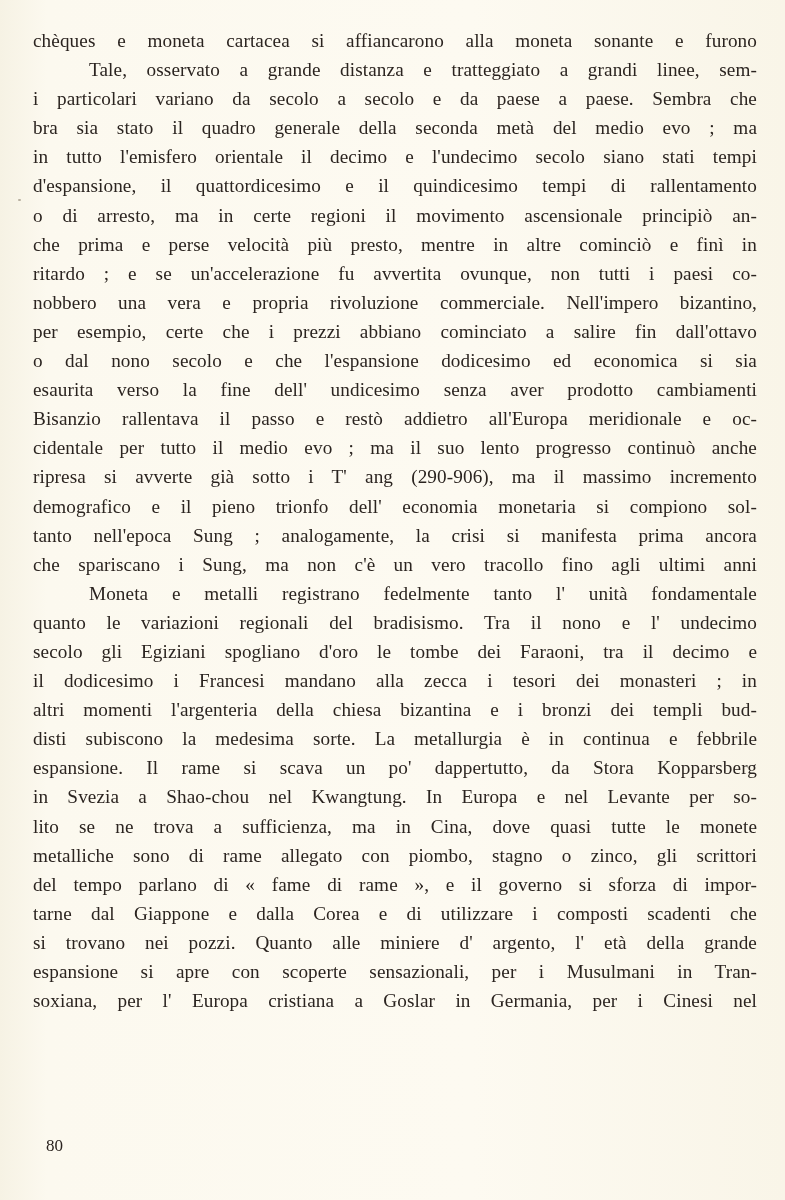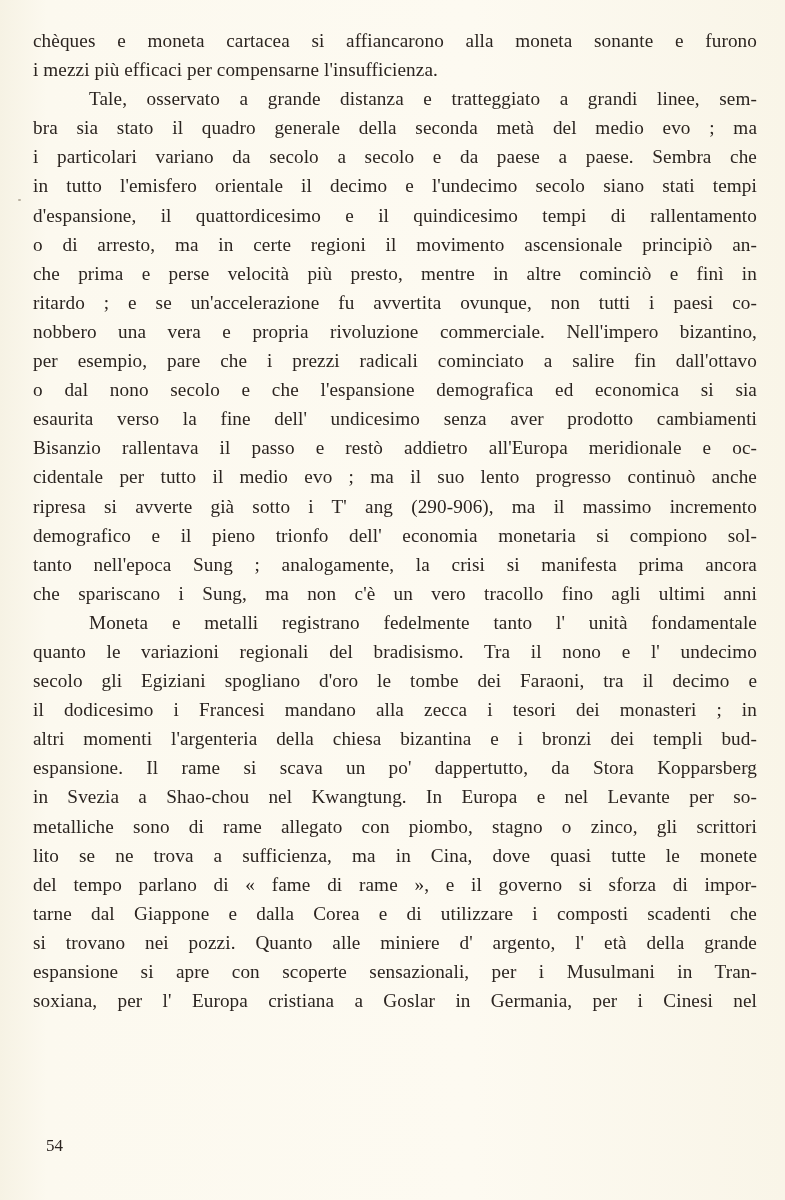--- a/index.html
+++ b/index.html
@@ -45,53 +45,53 @@
   }
 </style>
 </head>
 <body>
 
 <div class="page">
   <div class="speck"></div>
   <div class="text-block" id="text-block">
       <div class="paragraph">
         <div class="line">chèques e moneta cartacea si affiancarono alla moneta sonante e furono</div>
-        <div class="line last">i mezzi più efficaci per compensarne l'insufficienza.</div>
       </div>
       <div class="paragraph">
         <div class="line indent">Tale, osservato a grande distanza e tratteggiato a grandi linee, sem-</div>
+        <div class="line">i particolari variano da secolo a secolo e da paese a paese. Sembra che</div>
         <div class="line">bra sia stato il quadro generale della seconda metà del medio evo ; ma</div>
-        <div class="line">i particolari variano da secolo a secolo e da paese a paese. Sembra che</div>
         <div class="line">in tutto l'emisfero orientale il decimo e l'undecimo secolo siano stati tempi</div>
         <div class="line">d'espansione, il quattordicesimo e il quindicesimo tempi di rallentamento</div>
         <div class="line">o di arresto, ma in certe regioni il movimento ascensionale principiò an-</div>
         <div class="line">che prima e perse velocità più presto, mentre in altre cominciò e finì in</div>
         <div class="line">ritardo ; e se un'accelerazione fu avvertita ovunque, non tutti i paesi co-</div>
         <div class="line">nobbero una vera e propria rivoluzione commerciale. Nell'impero bizantino,</div>
-        <div class="line">per esempio, pare che i prezzi radicali cominciato a salire fin dall'ottavo</div>
-        <div class="line">o dal nono secolo e che l'espansione demografica ed economica si sia</div>
+        <div class="line">per esempio, certe che i prezzi abbiano cominciato a salire fin dall'ottavo</div>
+        <div class="line">o dal nono secolo e che l'espansione dodicesimo ed economica si sia</div>
         <div class="line">esaurita verso la fine dell' undicesimo senza aver prodotto cambiamenti</div>
         <div class="line">Bisanzio rallentava il passo e restò addietro all'Europa meridionale e oc-</div>
         <div class="line">cidentale per tutto il medio evo ; ma il suo lento progresso continuò anche</div>
         <div class="line">ripresa si avverte già sotto i T' ang (290-906), ma il massimo incremento</div>
         <div class="line">demografico e il pieno trionfo dell' economia monetaria si compiono sol-</div>
         <div class="line">tanto nell'epoca Sung ; analogamente, la crisi si manifesta prima ancora</div>
         <div class="line">che spariscano i Sung, ma non c'è un vero tracollo fino agli ultimi anni</div>
       </div>
       <div class="paragraph">
         <div class="line indent">Moneta e metalli registrano fedelmente tanto l' unità fondamentale</div>
         <div class="line">quanto le variazioni regionali del bradisismo. Tra il nono e l' undecimo</div>
         <div class="line">secolo gli Egiziani spogliano d'oro le tombe dei Faraoni, tra il decimo e</div>
         <div class="line">il dodicesimo i Francesi mandano alla zecca i tesori dei monasteri ; in</div>
         <div class="line">altri momenti l'argenteria della chiesa bizantina e i bronzi dei templi bud-</div>
+        <div class="line">disti subiscono la medesima sorte. La metallurgia è in continua e febbrile</div>
         <div class="line">espansione. Il rame si scava un po' dappertutto, da Stora Kopparsberg</div>
         <div class="line">in Svezia a Shao-chou nel Kwangtung. In Europa e nel Levante per so-</div>
+        <div class="line">lito se ne trova a sufficienza, ma in Cina, dove quasi tutte le monete</div>
         <div class="line">metalliche sono di rame allegato con piombo, stagno o zinco, gli scrittori</div>
-        <div class="line">lito se ne trova a sufficienza, ma in Cina, dove quasi tutte le monete</div>
         <div class="line">del tempo parlano di « fame di rame », e il governo si sforza di impor-</div>
         <div class="line">tarne dal Giappone e dalla Corea e di utilizzare i composti scadenti che</div>
         <div class="line">si trovano nei pozzi. Quanto alle miniere d' argento, l' età della grande</div>
         <div class="line">espansione si apre con scoperte sensazionali, per i Musulmani in Tran-</div>
         <div class="line">soxiana, per l' Europa cristiana a Goslar in Germania, per i Cinesi nel</div>
       </div>
     </div>
-  <div class="page-number">54</div>
+  <div class="page-number">80</div>
 </div>
 
 </body></html>

